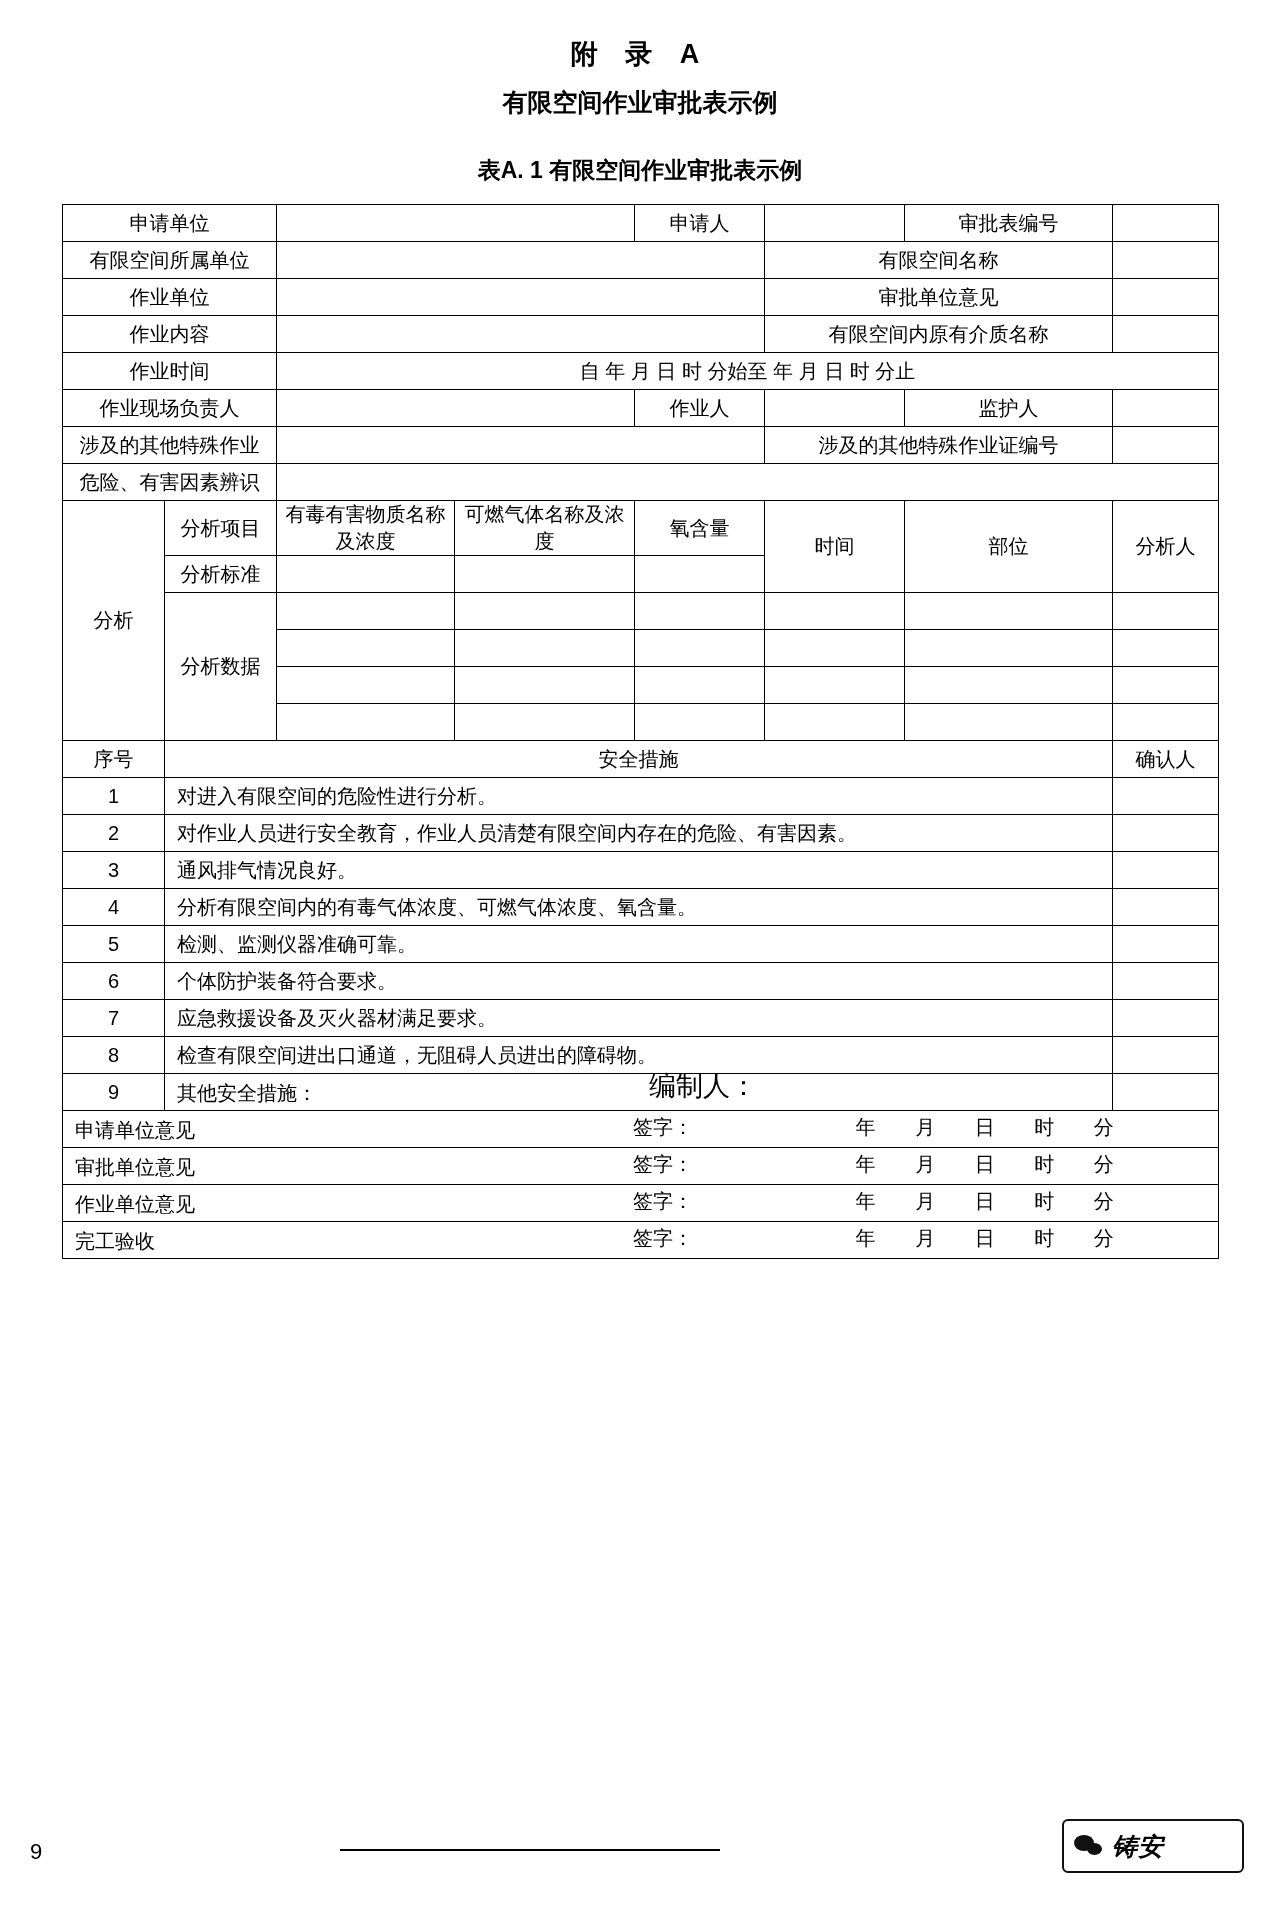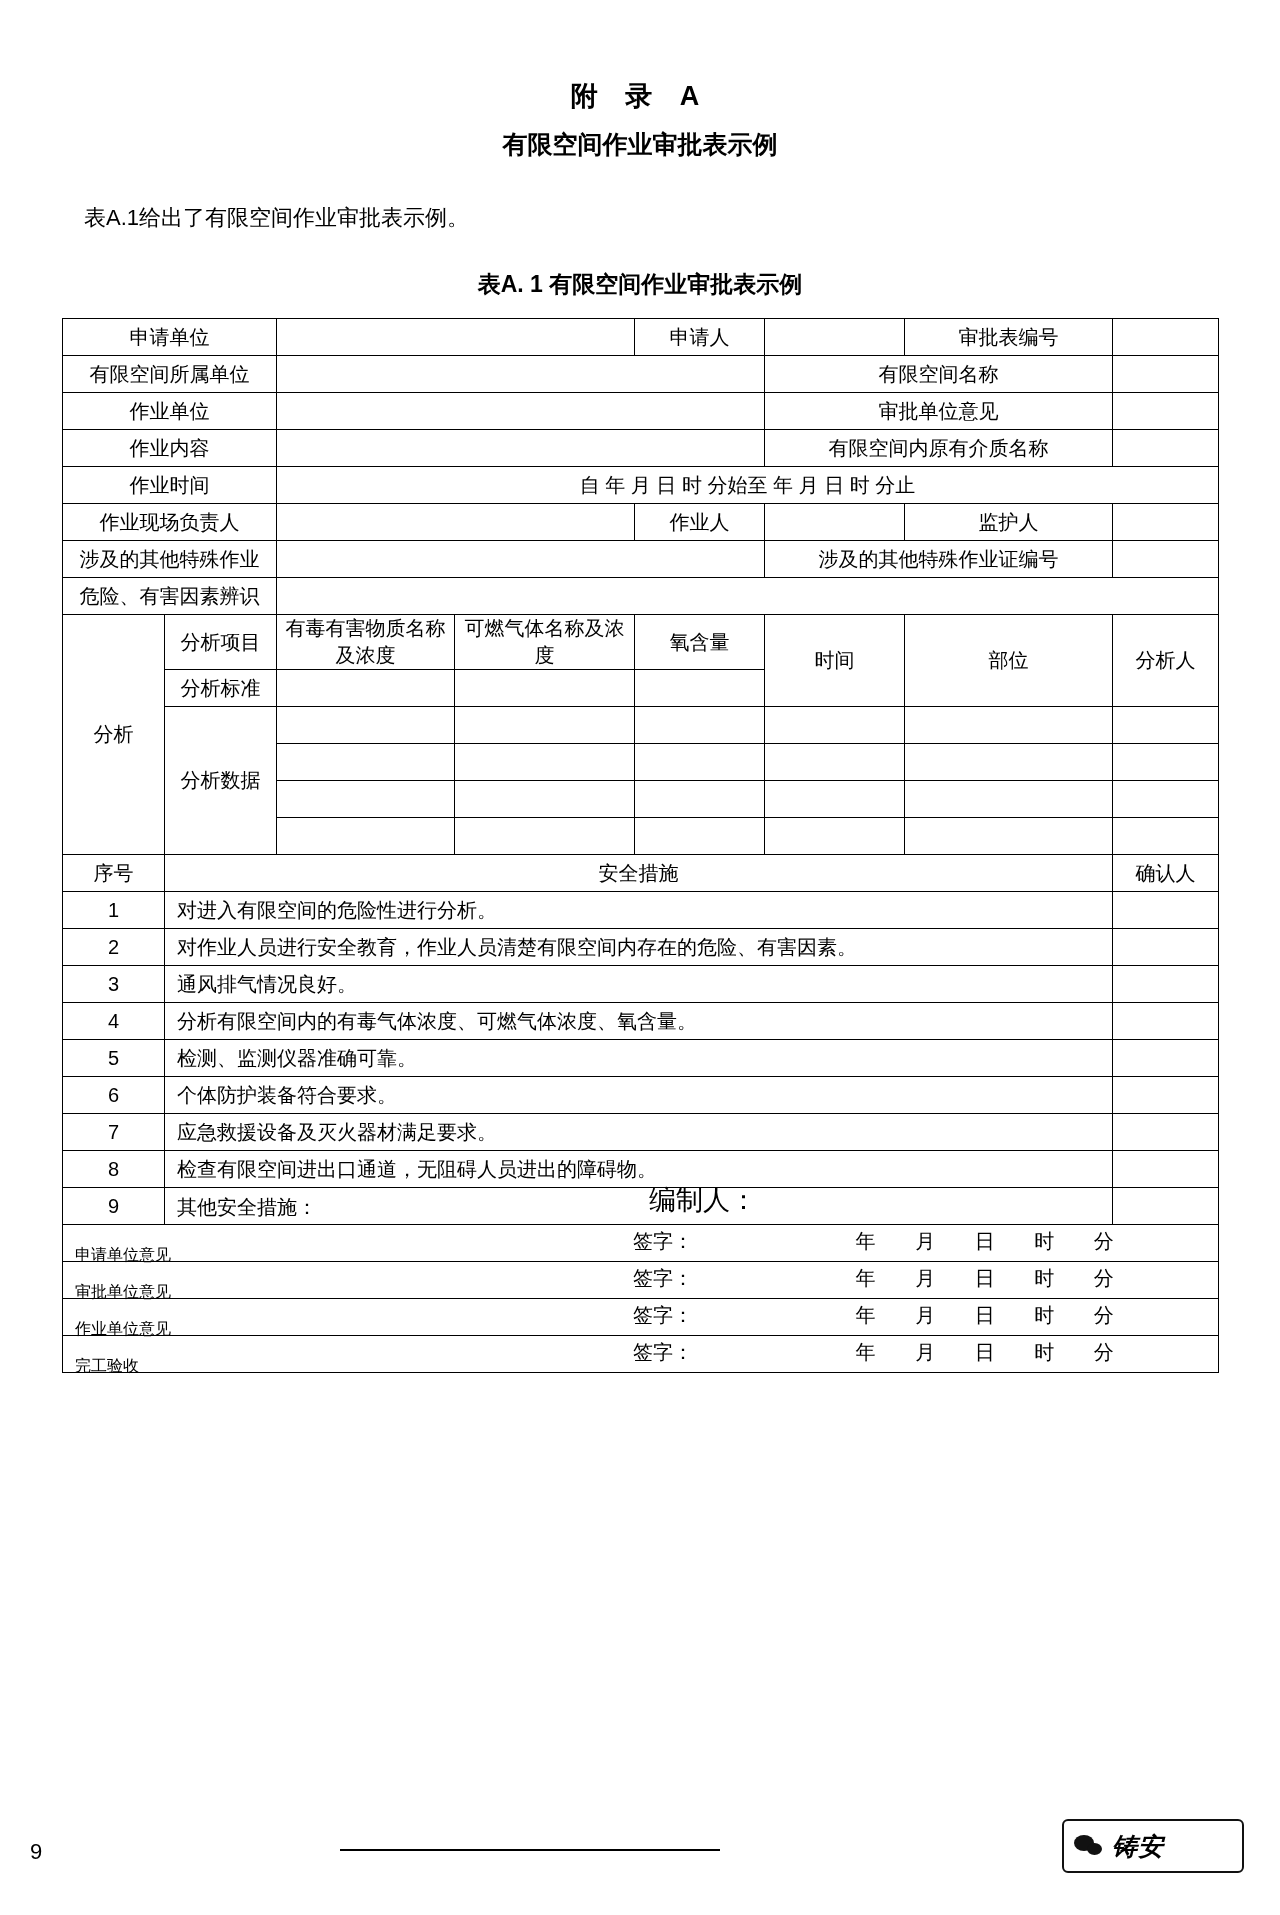--- a/index.html
+++ b/index.html
@@ -16,21 +16,21 @@
   }
   .page {
     width: 1280px;
     height: 1915px;
     position: relative;
     box-sizing: border-box;
     padding: 0 62px;
   }
   .heading-block {
     text-align: center;
-    padding-top: 78px;
+    padding-top: 36px;
   }
   .h-title {
     font-size: 27px;
     font-weight: bold;
     letter-spacing: 10px;
     font-family: "Liberation Sans", sans-serif;
   }
   .h-sub {
     font-size: 25px;
     font-weight: bold;
@@ -74,23 +74,23 @@
   .l { text-align: left; padding-left: 12px !important; }
   .tall { height: 60px; }
   .blank { }
   .sig-cell {
     height: 86px;
     position: relative;
     padding: 0 !important;
   }
   .sig-top {
     position: absolute;
-    top: 20px;
+    top: 6px;
     left: 12px;
-    font-size: 16px;
+    font-size: 20px;
   }
   .sig-bot {
     position: absolute;
     bottom: 6px;
     left: 0;
     width: 100%;
     font-size: 20px;
     text-align: left;
   }
   .sig-bot .sg {
@@ -173,21 +173,20 @@
 </head>
 <body>
 
 <div class="page">
 
   <div class="heading-block">
     <div class="h-title">附 录 A</div>
     <div class="h-sub2">有限空间作业审批表示例</div>
   </div>
 
-  <div class="intro">表A.1给出了有限空间作业审批表示例。</div>
 
   <div class="table-caption">表A. 1   有限空间作业审批表示例</div>
 
   <table class="form">
     <colgroup>
       <col style="width:102px">
       <col style="width:112px">
       <col style="width:178px">
       <col style="width:180px">
       <col style="width:130px">

